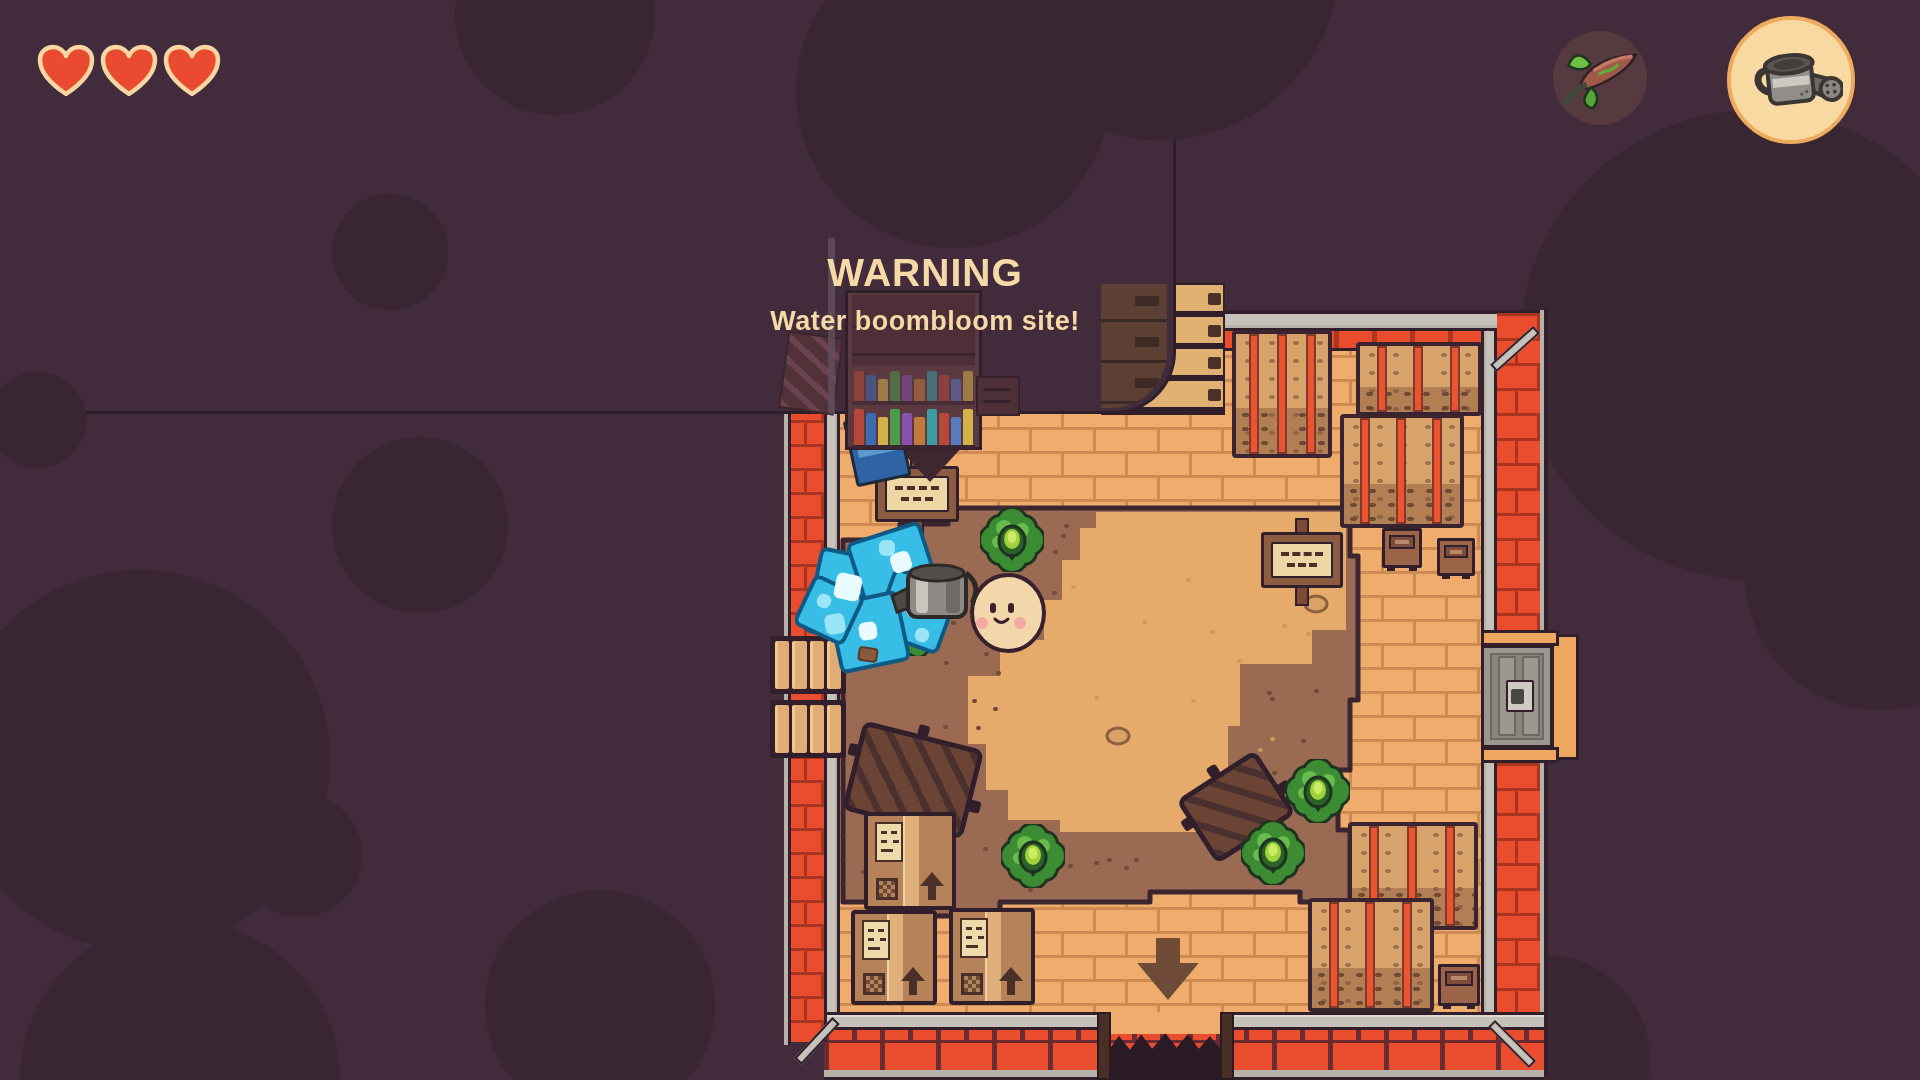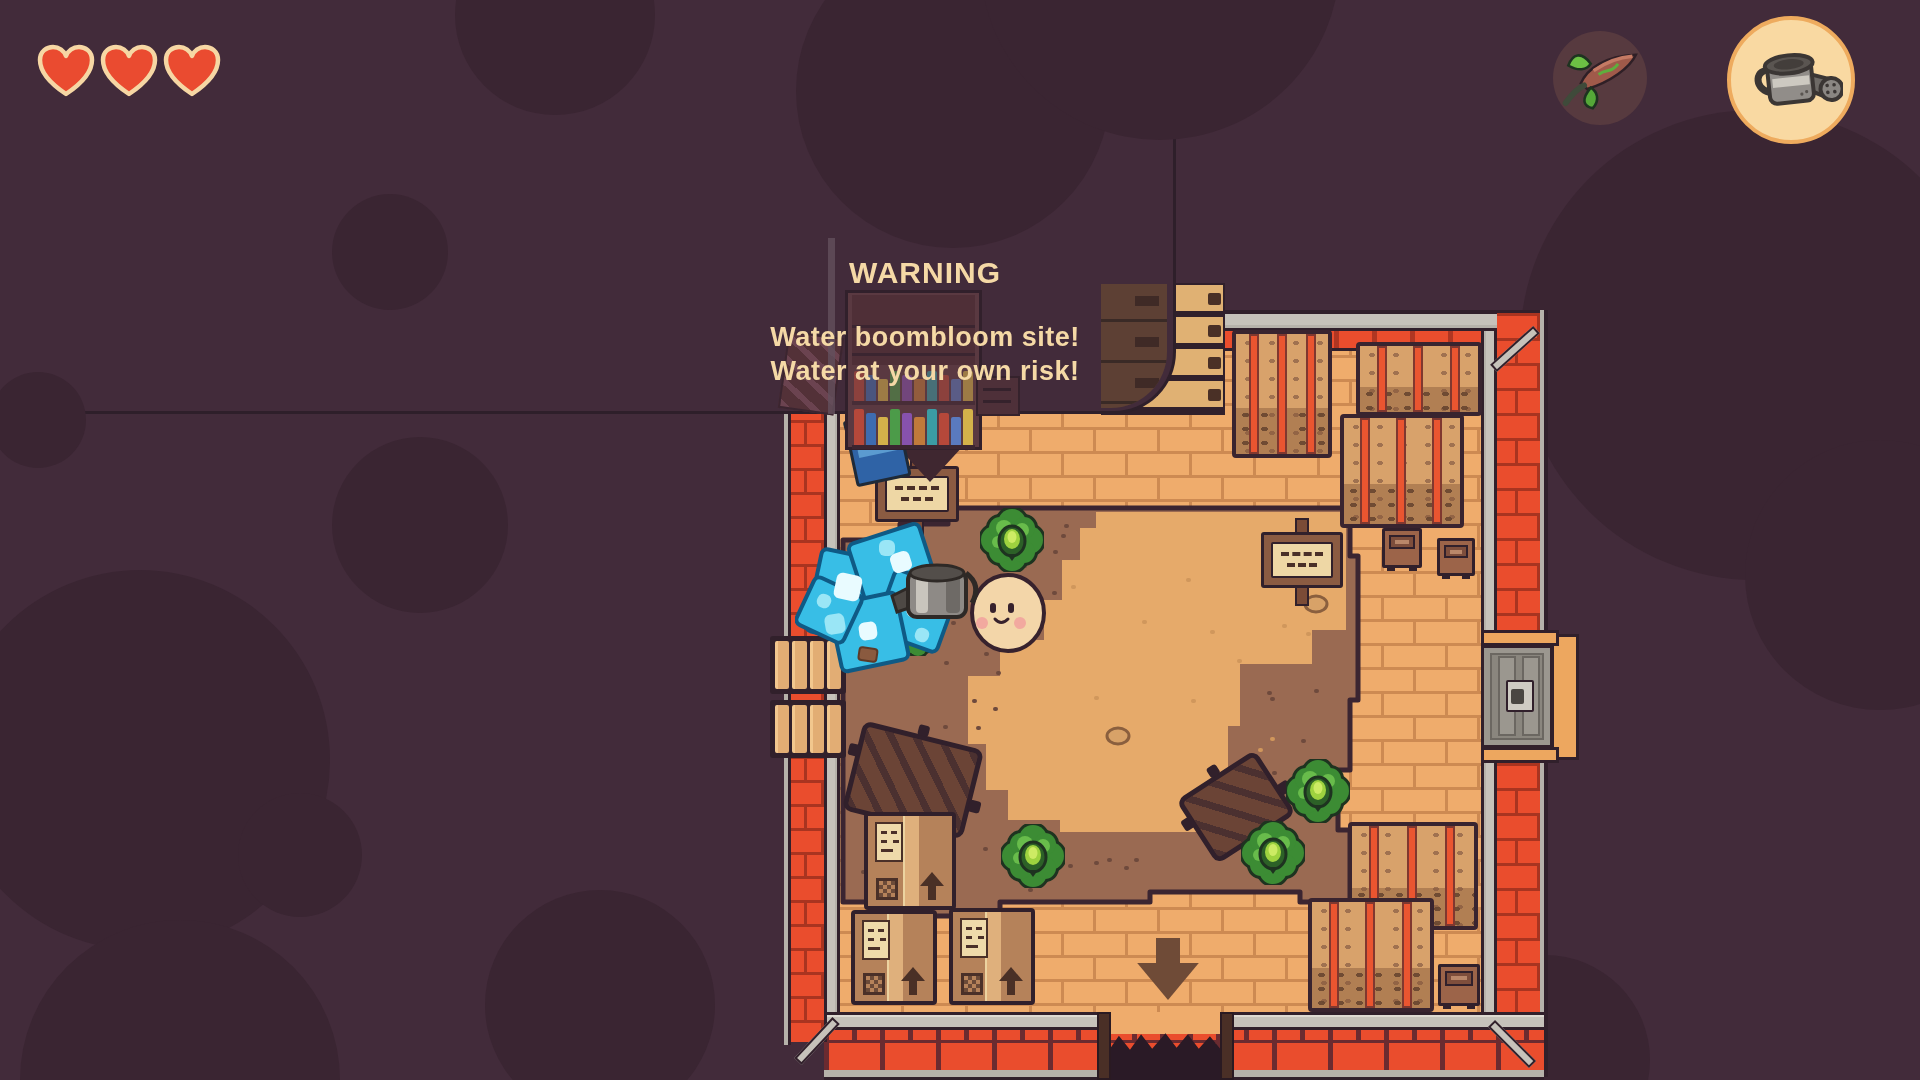--- a/index.html
+++ b/index.html
@@ -2,21 +2,21 @@
 <html><head>
 <meta charset="utf-8">
 <style>
   html,body{margin:0;padding:0;background:#2a1b24;}
   #stage{position:relative;width:1920px;height:1080px;overflow:hidden;
          background:#422b3a;font-family:"Liberation Sans",sans-serif;}
   #stage *{box-sizing:border-box;}
   .abs{position:absolute;}
   .dialog{position:absolute;left:695px;top:258px;width:460px;text-align:center;
           color:#f5d9a6;z-index:40;}
-  .dialog .t{font-size:30px;font-weight:800;letter-spacing:1px;line-height:30px;margin-bottom:32px;}
+  .dialog .t{font-size:39px;font-weight:800;letter-spacing:1px;line-height:30px;margin-bottom:16px;}
   .dialog .l{font-size:27px;font-weight:700;letter-spacing:.5px;line-height:34px;}
   .hud{position:absolute;left:0;top:0;width:1920px;height:160px;z-index:50;}
 </style>
 </head>
 <body>
 
 <div id="stage">
   <div id="circles-under" class="abs" style="left:0;top:0;width:100%;height:100%;">
       <div style="position: absolute; left: 1520px; top: 110px; width: 470px; height: 470px; border-radius: 50%; background: rgb(58, 37, 50);"></div>
       <div style="position: absolute; left: 1745px; top: 440px; width: 270px; height: 270px; border-radius: 50%; background: rgb(58, 37, 50);"></div>
@@ -566,21 +566,20 @@
         </div>
         <div style="position: absolute; left: 0px; top: 82px; width: 66px; height: 38px; border-bottom: 3px solid rgb(58, 42, 38);">
           <div style="position: absolute; left: 34px; top: 12px; width: 24px; height: 10px; background: rgb(63, 42, 38);"></div>
         </div>
       </div>
     </div>
 
   <div class="dialog">
     <div class="t">WARNING</div>
     <div class="l">Water boombloom site!</div>
-    <div class="l">Water at your own risk!</div>
   </div>
 
   <div class="hud">
     <div id="hearts" class="abs" style="left:36px;top:44px;width:260px;height:62px;">
         <div style="position: absolute; left: 0px; top: 0px; width: 60px; height: 56px;"><svg width="60" height="56" viewBox="0 0 60 56">
       <path d="M30 50 C 12 38 4 27 4 16 C 4 7 11 3 17 3 C 23 3 28 7 30 12 C 32 7 37 3 43 3 C 49 3 56 7 56 16 C 56 27 48 38 30 50 Z" fill="#ea4b30" stroke="#f6d7a4" stroke-width="4.5" stroke-linejoin="round"></path>
           </svg></div>
         <div style="position: absolute; left: 63px; top: 0px; width: 60px; height: 56px;"><svg width="60" height="56" viewBox="0 0 60 56">
       <path d="M30 50 C 12 38 4 27 4 16 C 4 7 11 3 17 3 C 23 3 28 7 30 12 C 32 7 37 3 43 3 C 49 3 56 7 56 16 C 56 27 48 38 30 50 Z" fill="#ea4b30" stroke="#f6d7a4" stroke-width="4.5" stroke-linejoin="round"></path>
           </svg></div>

